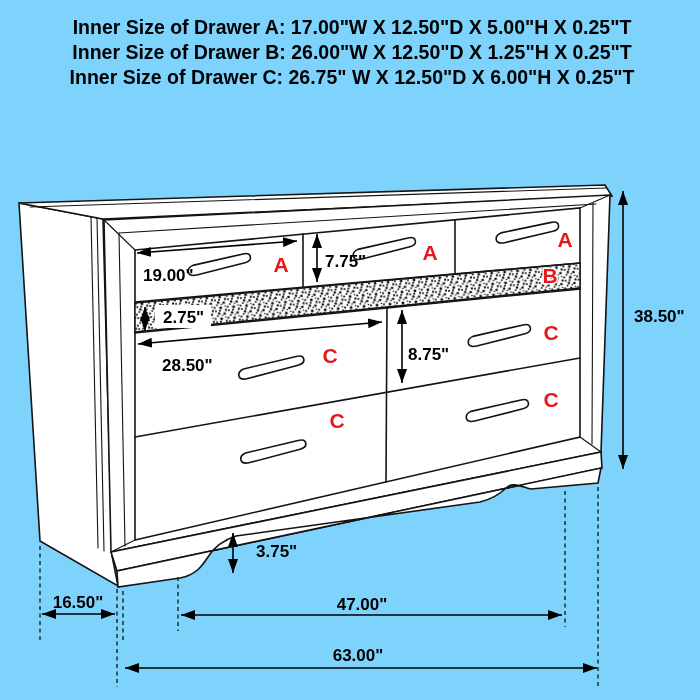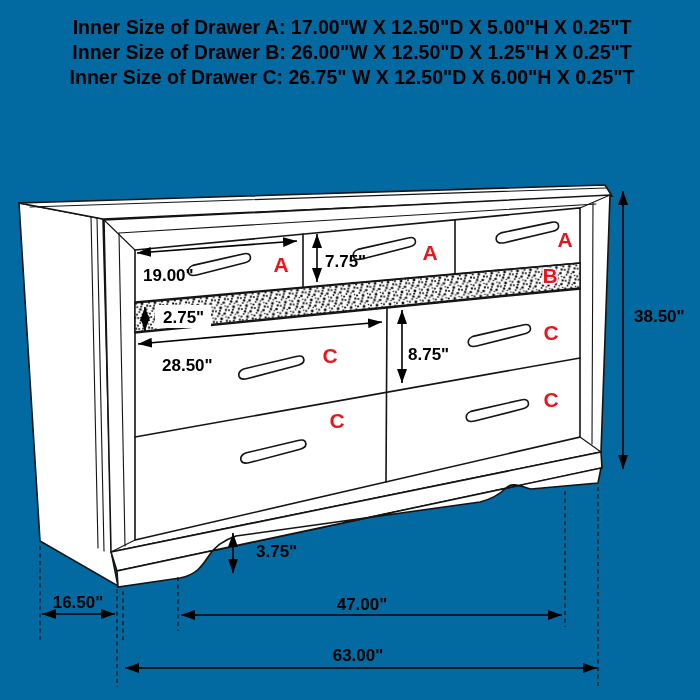--- a/index.html
+++ b/index.html
@@ -1,16 +1,16 @@
 <!DOCTYPE html>
 <html><head>
 <meta charset="utf-8">
 <style>
   html,body{margin:0;padding:0;background:#fff;}
-  #stage{position:relative;width:700px;height:700px;background:#0369a1;overflow:hidden;
+  #stage{position:relative;width:700px;height:700px;background:#7dd3fc;overflow:hidden;
          font-family:"Liberation Sans",sans-serif;}
   svg{display:block;}
   .ln{stroke:#141414;stroke-width:1.6;fill:none;stroke-linecap:round;}
   .lnt{stroke:#141414;stroke-width:1.1;fill:none;stroke-linecap:round;}
   .fw{fill:#ffffff;}
   .dash{stroke:#141414;stroke-width:1.3;stroke-dasharray:4 3.5;fill:none;}
   .dim{stroke:#000000;stroke-width:1.6;fill:none;}
   text.spec{font-weight:bold;font-size:19.5px;fill:#000;}
   text.dimlbl{font-weight:bold;font-size:17px;fill:#000;}
   text.red-label{font-weight:bold;font-size:21px;paint-order:stroke;stroke:#ffffff;stroke-width:3px;}

